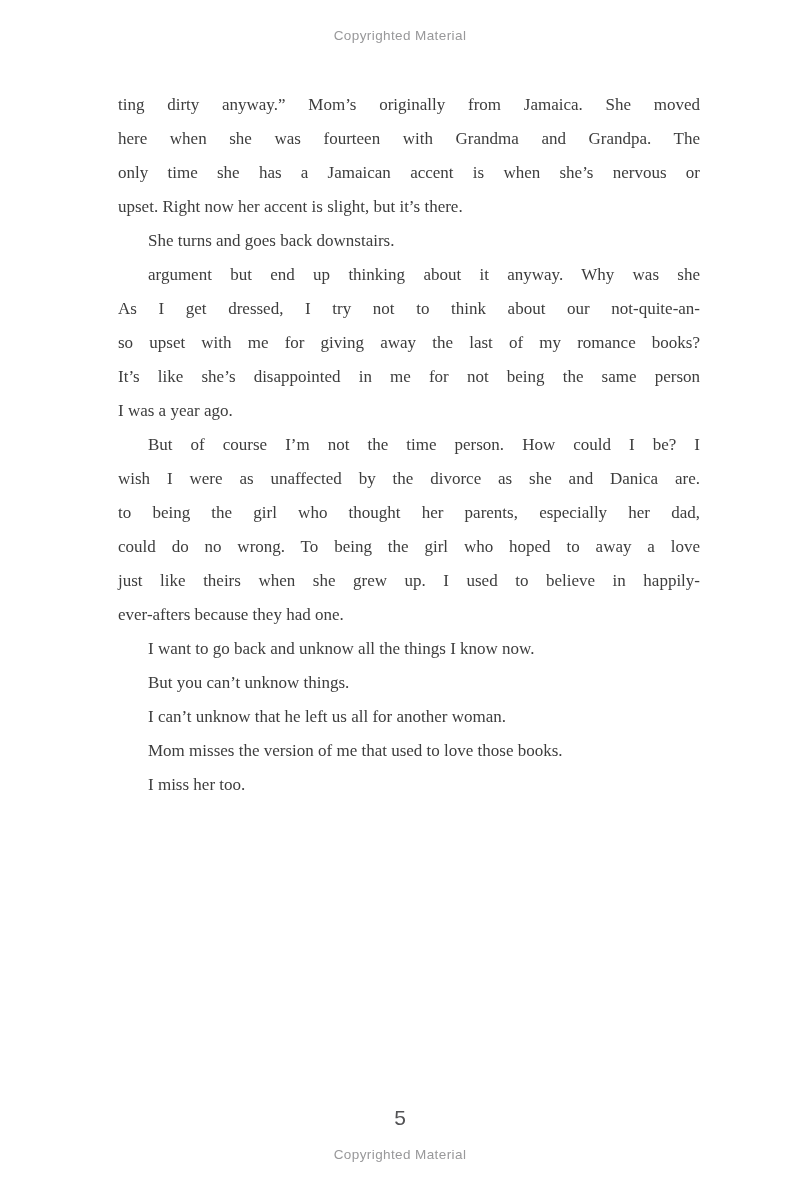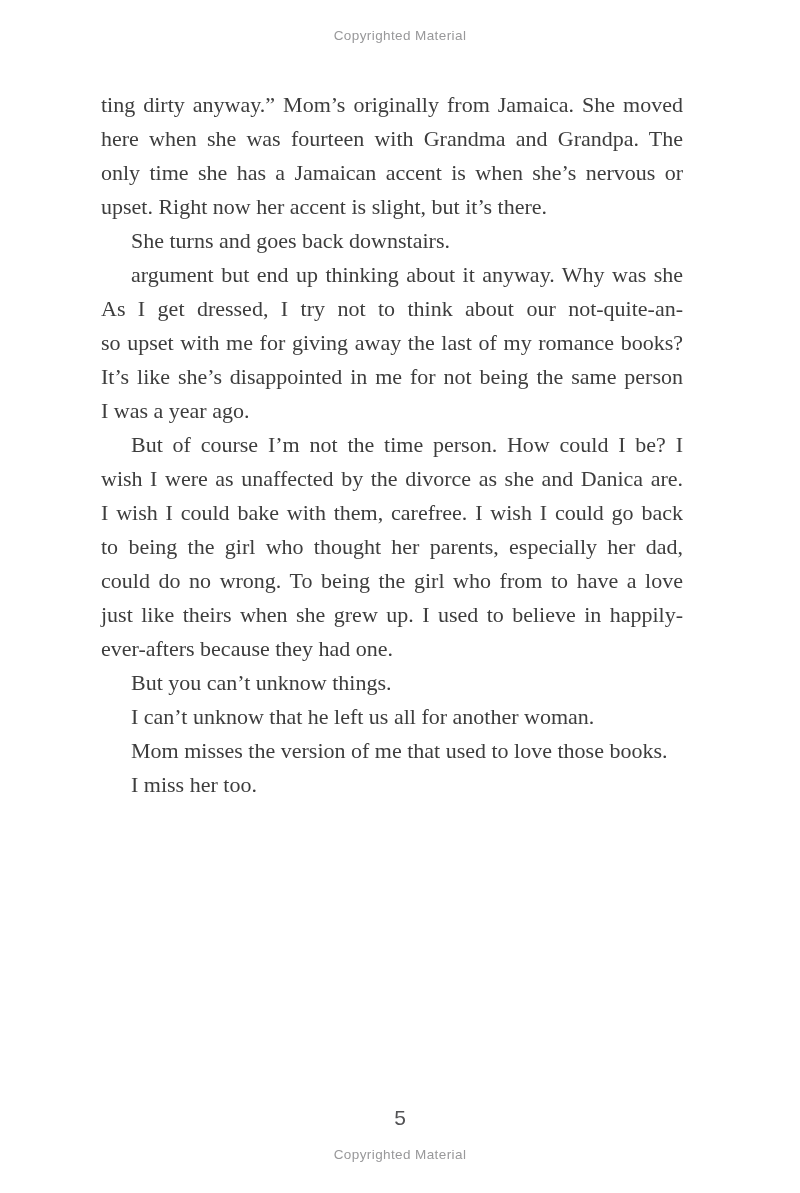--- a/index.html
+++ b/index.html
@@ -30,24 +30,24 @@
     font-size: 13.5px;
     letter-spacing: 0.4px;
     color: var(--muted);
   }
   .copyright-top { top: 28px; }
   .copyright-bottom { top: 1147px; }
 
   .text-block {
     position: absolute;
     top: 88px;
-    left: 101px;
+    left: 118px;
     width: 582px;
     font-family: "Liberation Serif", serif;
-    font-size: 22px;
+    font-size: 17px;
     line-height: 34px;
     color: var(--body-ink);
   }
 
   .para { display: block; }
   .line { display: block; white-space: normal; }
   .line.justified {
     text-align: justify;
     text-align-last: justify;
     -moz-text-align-last: justify;
@@ -89,25 +89,27 @@
       <div class="para indent">
         <div class="line justified">argument but end up thinking about it anyway. Why was she</div>
         <div class="line justified">As I get dressed, I try not to think about our not-quite-an-</div>
         <div class="line justified">so upset with me for giving away the last of my romance books?</div>
         <div class="line justified">It’s like she’s disappointed in me for not being the same person</div>
         <div class="line plain">I was a year ago.</div>
       </div>
       <div class="para indent">
         <div class="line justified">But of course I’m not the time person. How could I be? I</div>
         <div class="line justified">wish I were as unaffected by the divorce as she and Danica are.</div>
-        <div class="line justified">I wish I could bake with them, carefree. I wish I could go back</div>
         <div class="line justified">to being the girl who thought her parents, especially her dad,</div>
-        <div class="line justified">could do no wrong. To being the girl who from to have a love</div>
+        <div class="line justified">could do no wrong. To being the girl who hoped to away a love</div>
         <div class="line justified">just like theirs when she grew up. I used to believe in happily-</div>
         <div class="line plain">ever-afters because they had one.</div>
+      </div>
+      <div class="para indent">
+        <div class="line plain">I want to go back and unknow all the things I know now.</div>
       </div>
       <div class="para indent">
         <div class="line plain">But you can’t unknow things.</div>
       </div>
       <div class="para indent">
         <div class="line plain">I can’t unknow that he left us all for another woman.</div>
       </div>
       <div class="para indent">
         <div class="line plain">Mom misses the version of me that used to love those books.</div>
       </div>

